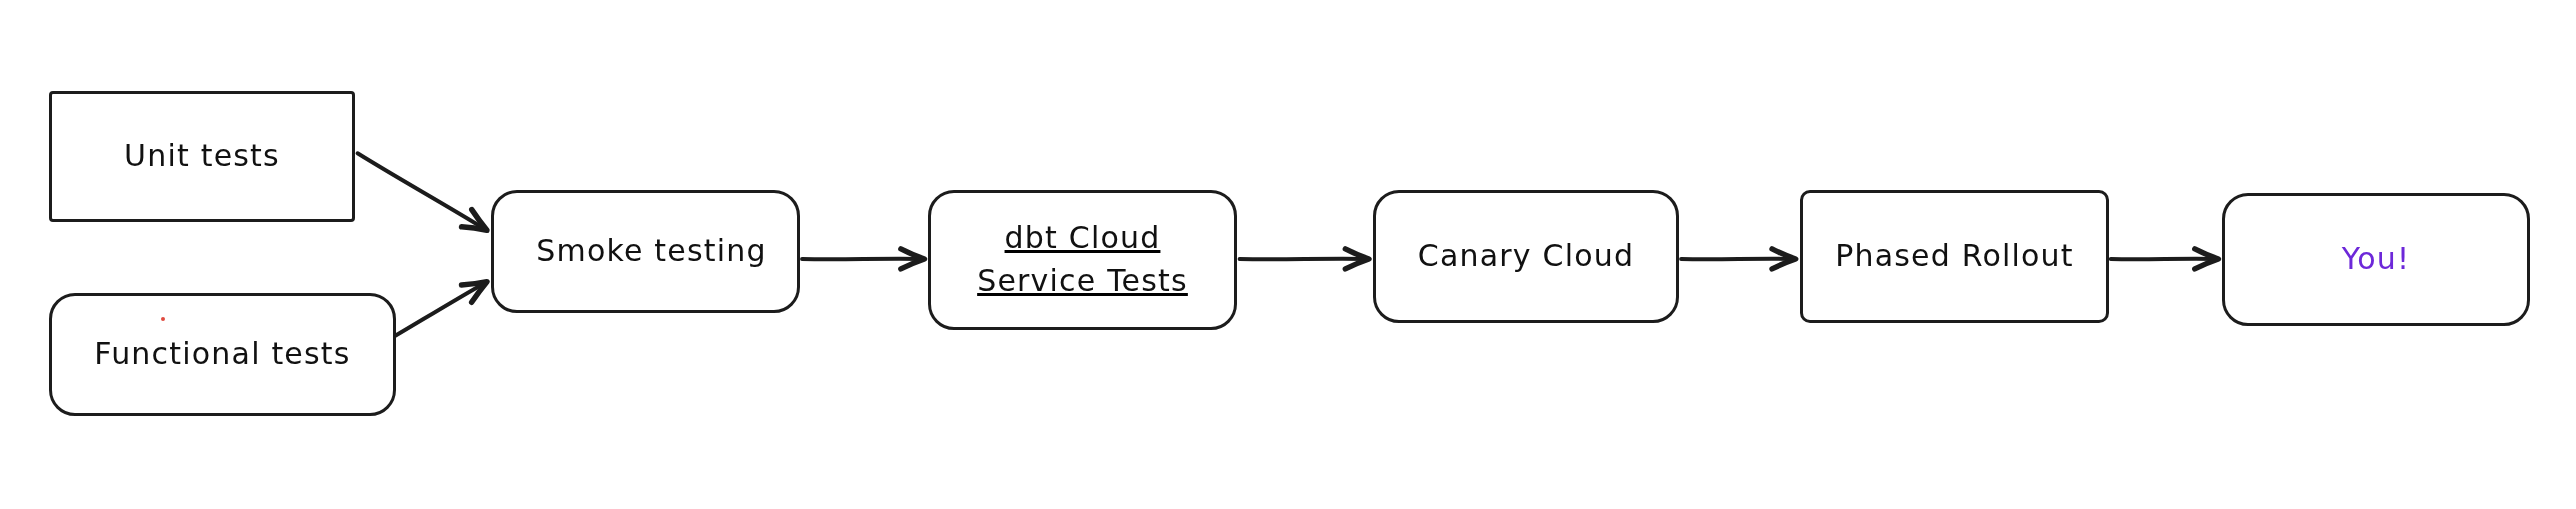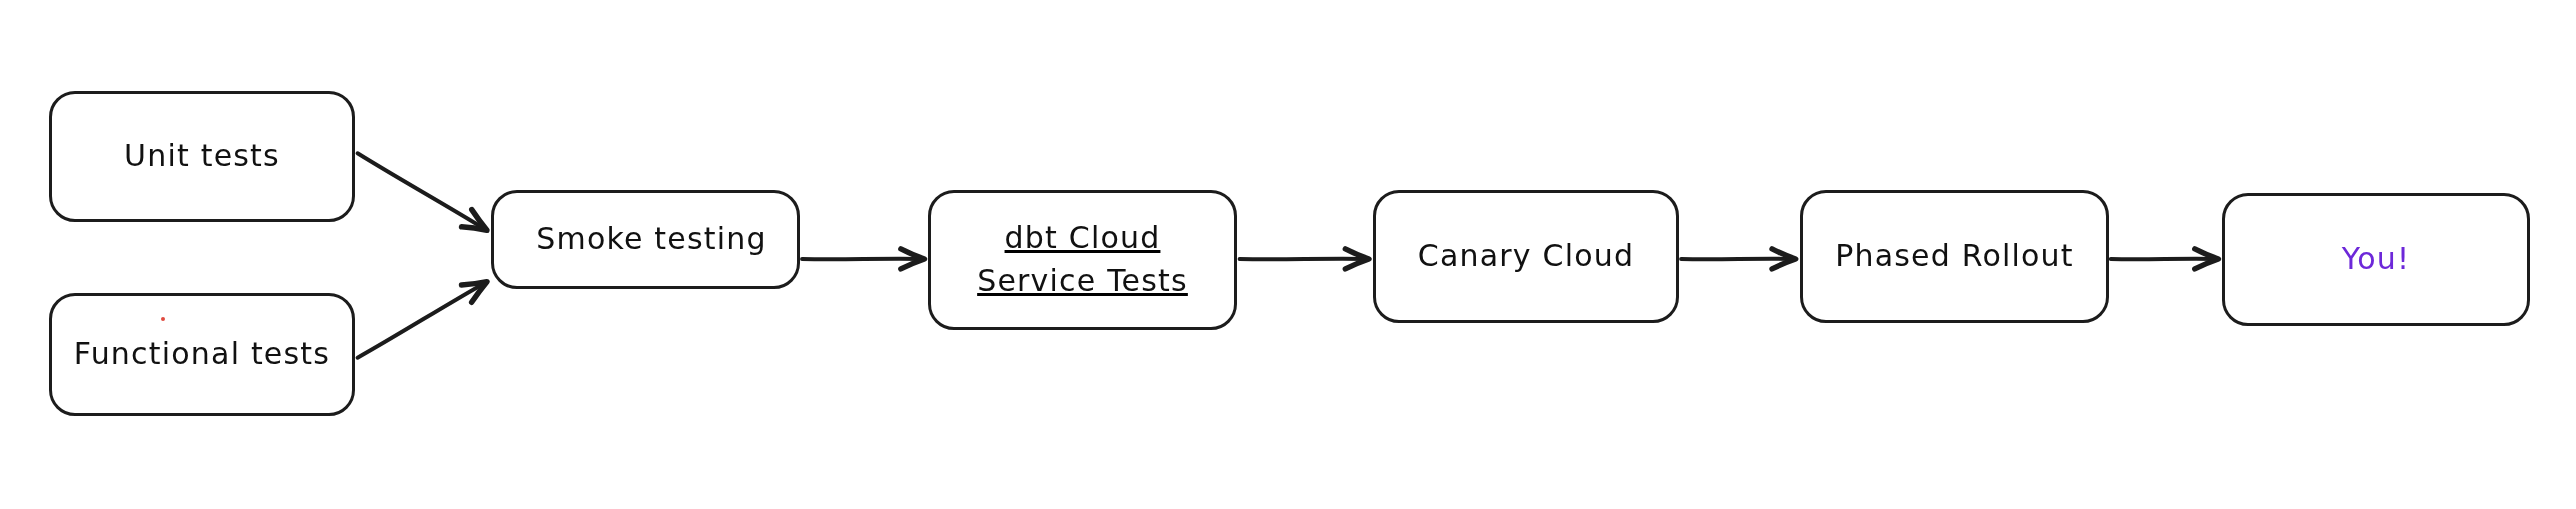--- a/index.html
+++ b/index.html
@@ -80,37 +80,37 @@
         <path d="M 1702 262 C 1739.29 262.9, 1776.58 261.3, 1815 262" fill="none" stroke="#1c1c1c" stroke-width="4" stroke-linecap="round"></path>
         <path d="M 1794.052414155925 272.1248769000249 Q 1806.0262070779625 266.06243845001245 1818 262 Q 1806.0262070779625 257.93756154998755 1794.052414155925 251.8751230999751" fill="none" stroke="#1c1c1c" stroke-width="5.5" stroke-linecap="round" stroke-linejoin="round"></path>
       </g>
       <g>
         <path d="M 2137 262 C 2171.98 262.9, 2206.96 261.3, 2243 262" fill="none" stroke="#1c1c1c" stroke-width="4" stroke-linecap="round"></path>
         <path d="M 2222.052414155925 272.1248769000249 Q 2234.0262070779627 266.06243845001245 2246 262 Q 2234.0262070779627 257.93756154998755 2222.052414155925 251.8751230999751" fill="none" stroke="#1c1c1c" stroke-width="5.5" stroke-linecap="round" stroke-linejoin="round"></path>
       </g>
     </svg>
 
   <div id="node-layer">
-      <div class="node" style="left: 49px; top: 91px; width: 306px; height: 131px; background: rgb(255, 255, 255); border-color: rgb(28, 28, 28); border-width: 3px; border-radius: 26px;">
+      <div class="node" style="left: 49px; top: 91px; width: 306px; height: 131px; background: rgb(255, 255, 255); border-color: rgb(28, 28, 28); border-width: 3px; border-radius: 4px;">
         <div class="node-label" style="color: rgb(17, 17, 17);">Unit tests</div>
       </div>
-      <div class="node" style="left: 49px; top: 293px; width: 306px; height: 123px; background: rgb(255, 255, 255); border-color: rgb(28, 28, 28); border-width: 3px; border-radius: 26px;">
+      <div class="node" style="left: 49px; top: 293px; width: 347px; height: 123px; background: rgb(255, 255, 255); border-color: rgb(28, 28, 28); border-width: 3px; border-radius: 26px;">
         <div class="node-label" style="color: rgb(17, 17, 17);">Functional tests</div>
       </div>
-      <div class="node" style="left: 491px; top: 190px; width: 309px; height: 99px; background: rgb(255, 255, 255); border-color: rgb(28, 28, 28); border-width: 3px; border-radius: 26px; padding-left: 12px;">
+      <div class="node" style="left: 491px; top: 190px; width: 309px; height: 123px; background: rgb(255, 255, 255); border-color: rgb(28, 28, 28); border-width: 3px; border-radius: 26px; padding-left: 12px;">
         <div class="node-label" style="color: rgb(17, 17, 17);">Smoke testing</div>
       </div>
       <div class="node" style="left: 928px; top: 190px; width: 309px; height: 140px; background: rgb(255, 255, 255); border-color: rgb(28, 28, 28); border-width: 3px; border-radius: 26px; text-decoration: underline;">
         <div class="node-label" style="color: rgb(17, 17, 17);">dbt Cloud
 Service Tests</div>
       </div>
       <div class="node" style="left: 1373px; top: 190px; width: 306px; height: 133px; background: rgb(255, 255, 255); border-color: rgb(28, 28, 28); border-width: 3px; border-radius: 26px;">
         <div class="node-label" style="color: rgb(17, 17, 17);">Canary Cloud</div>
       </div>
-      <div class="node" style="left: 1800px; top: 190px; width: 309px; height: 133px; background: rgb(255, 255, 255); border-color: rgb(28, 28, 28); border-width: 3px; border-radius: 26px;">
+      <div class="node" style="left: 1800px; top: 190px; width: 309px; height: 133px; background: rgb(255, 255, 255); border-color: rgb(28, 28, 28); border-width: 3px; border-radius: 10px;">
         <div class="node-label" style="color: rgb(17, 17, 17);">Phased Rollout</div>
       </div>
       <div class="node" style="left: 2222px; top: 193px; width: 308px; height: 133px; background: rgb(255, 255, 255); border-color: rgb(28, 28, 28); border-width: 3px; border-radius: 26px;">
         <div class="node-label" style="color: #6d28d9;">You!</div>
       </div>
     </div>
 
 <div class="artifact-dot" style="left: 161px; top: 317px; background: rgb(224, 74, 63);"></div>
   </div>
 

